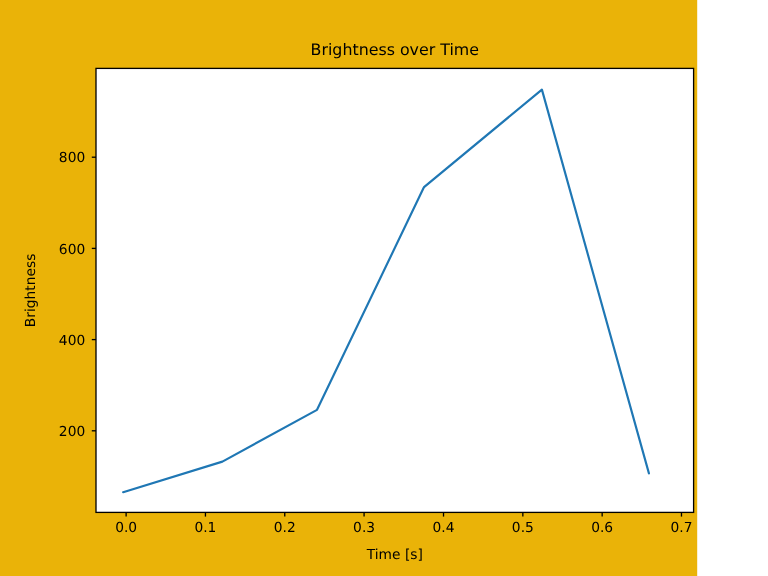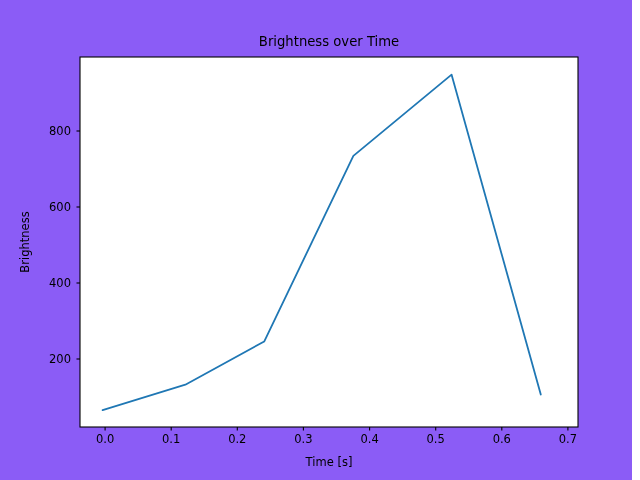--- a/index.html
+++ b/index.html
@@ -11,23 +11,23 @@
     width: 640px;
     height: 480px;
     font-family: "DejaVu Sans", sans-serif;
     overflow: hidden;
     position: relative;
   }
   #figure {
     position: absolute;
     left: 0;
     top: 0;
-    width: 632px;
+    width: 581px;
     height: 480px;
-    background: #8b5cf6;
+    background: #eab308;
   }
   #chart-svg {
     display: block;
   }
   .tick-label {
     font-family: "DejaVu Sans", sans-serif;
     font-size: 11.5px;
     fill: #000000;
   }
   .axis-title {

